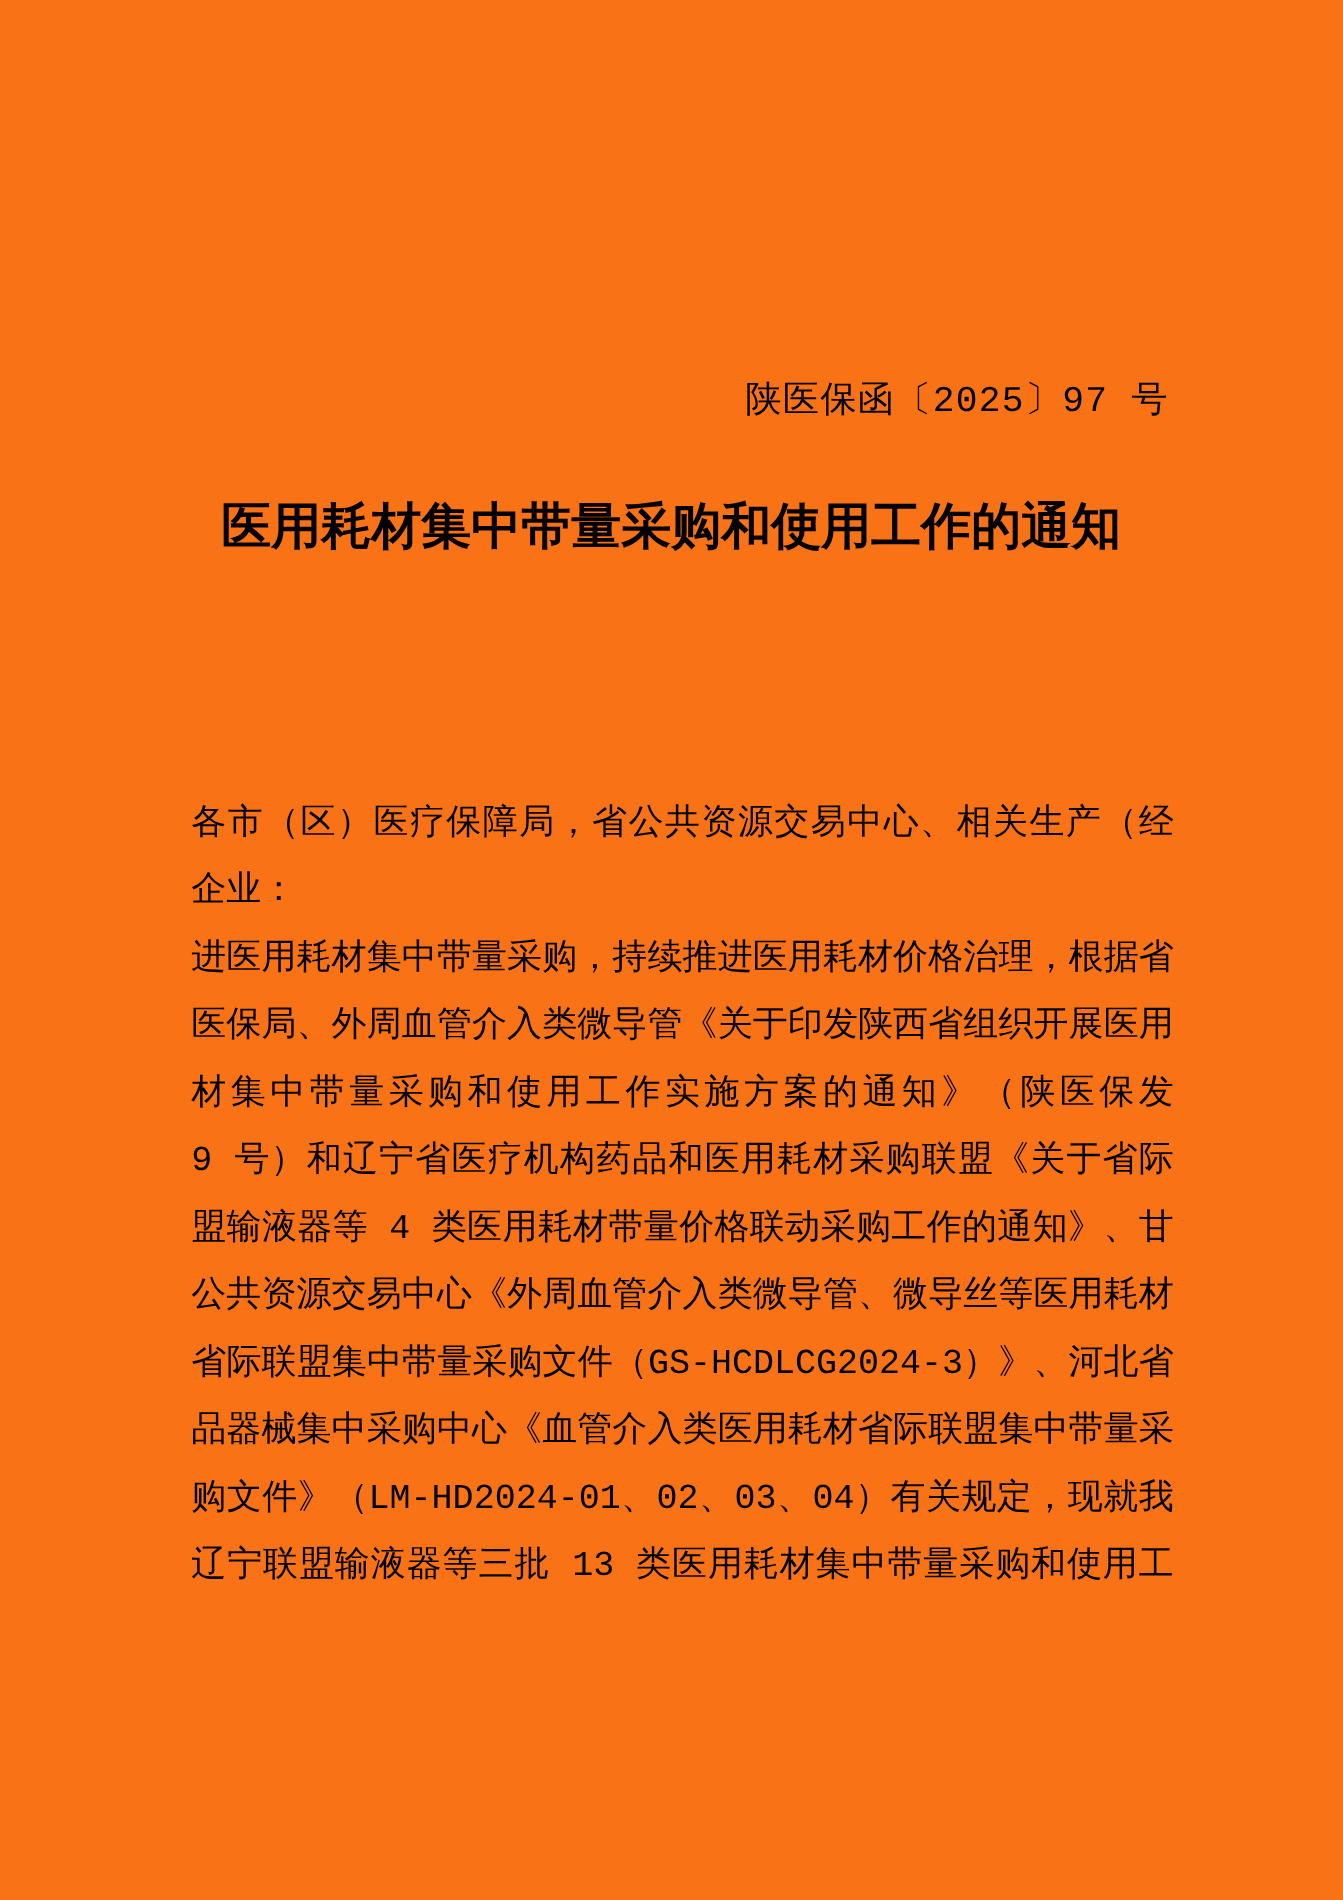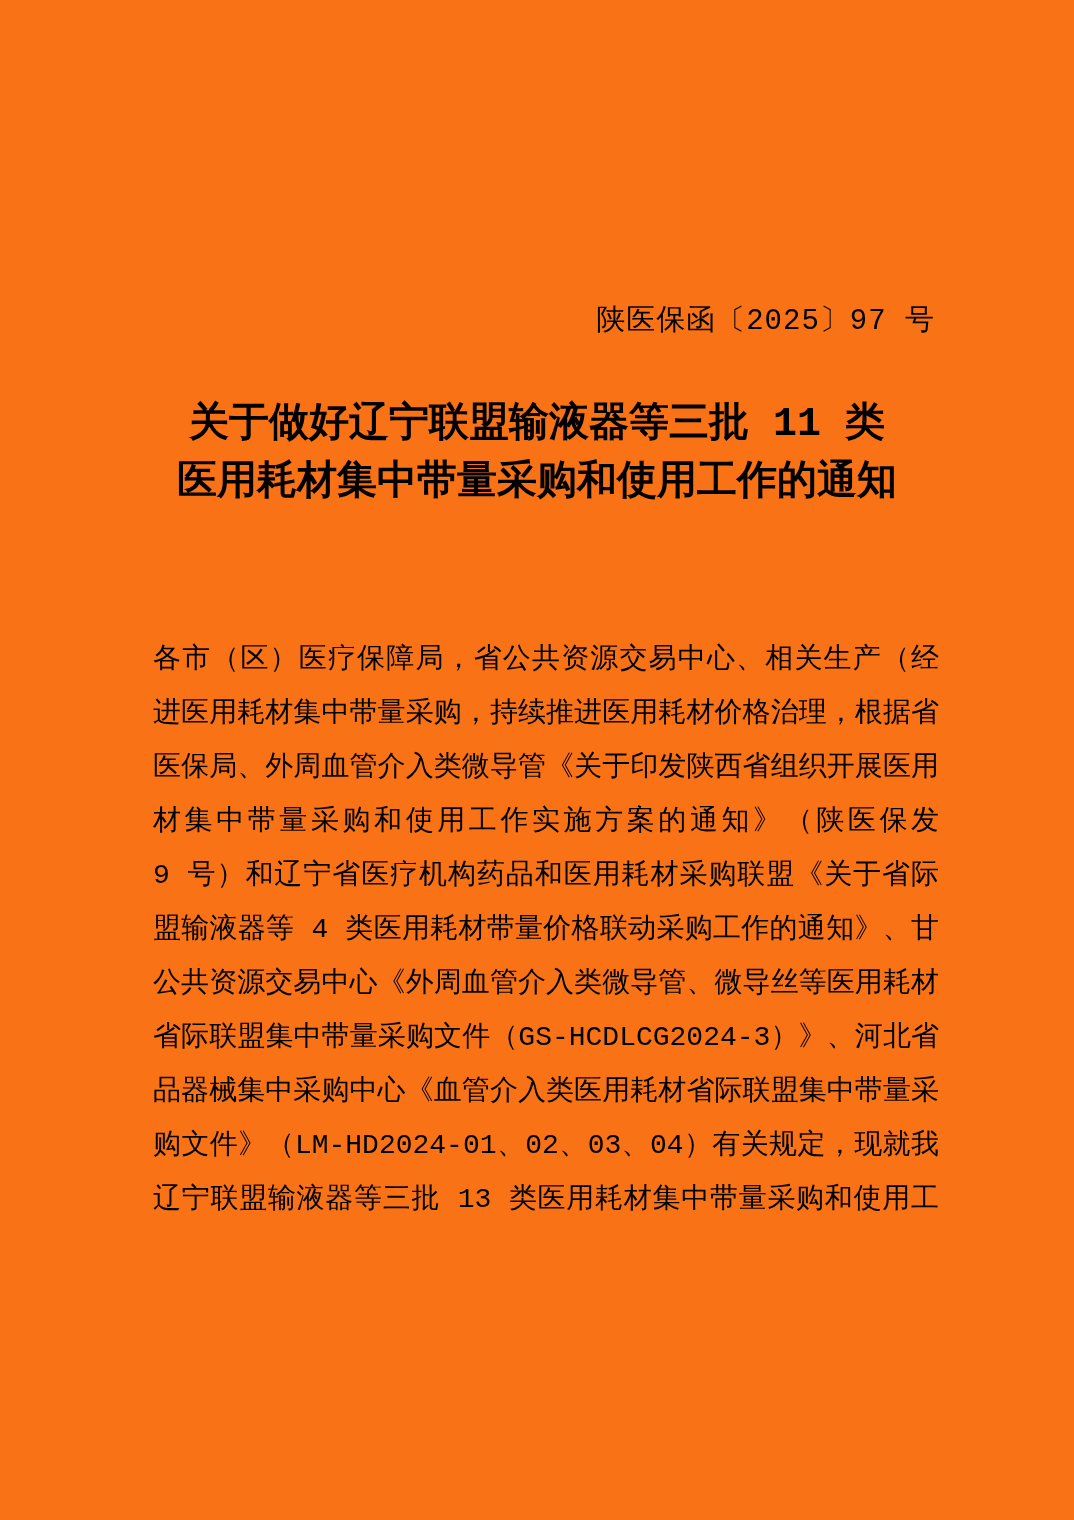--- a/index.html
+++ b/index.html
@@ -57,27 +57,27 @@
   }
 </style>
 </head>
 <body>
 
 <div class="page">
 
   <div class="doc-number">陕医保函〔2025〕97 号</div>
 
   <div class="title-block">
-    <div>关于做好辽宁联盟输液器等三批 11 类</div>
     <div>医用耗材集中带量采购和使用工作的通知</div>
   </div>
 
   <div class="body-block">
 
     <div class="body-line">各市（区）医疗保障局，省公共资源交易中心、相关生产（经营）</div>
+    <div class="body-line left">企业：</div>
 
     <div class="body-line">进医用耗材集中带量采购，持续推进医用耗材价格治理，根据省</div>
     <div class="body-line">医保局、外周血管介入类微导管《关于印发陕西省组织开展医用耗</div>
     <div class="body-line">材集中带量采购和使用工作实施方案的通知》（陕医保发〔2022〕</div>
     <div class="body-line">9 号）和辽宁省医疗机构药品和医用耗材采购联盟《关于省际联</div>
     <div class="body-line">盟输液器等 4 类医用耗材带量价格联动采购工作的通知》、甘肃省</div>
     <div class="body-line">公共资源交易中心《外周血管介入类微导管、微导丝等医用耗材</div>
     <div class="body-line">省际联盟集中带量采购文件（GS-HCDLCG2024-3）》、河北省医用药</div>
     <div class="body-line">品器械集中采购中心《血管介入类医用耗材省际联盟集中带量采</div>
     <div class="body-line">购文件》（LM-HD2024-01、02、03、04）有关规定，现就我省做好</div>

